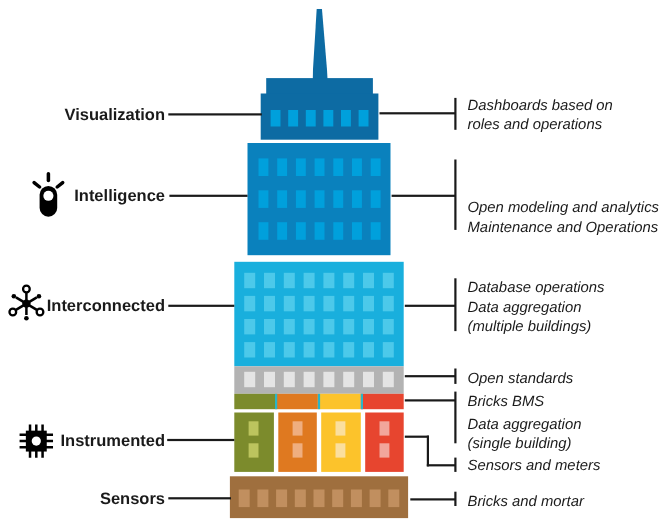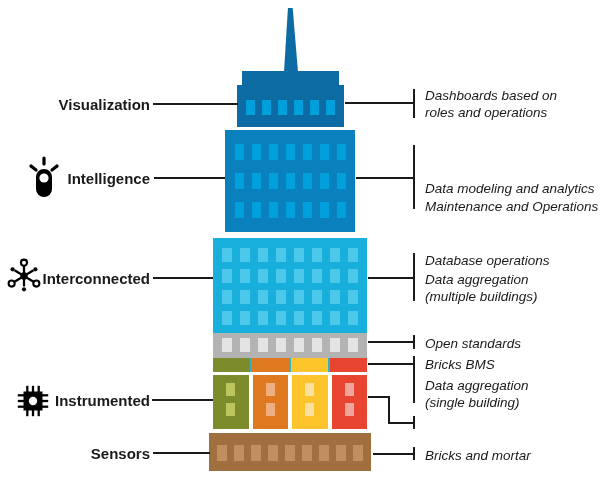--- a/index.html
+++ b/index.html
@@ -282,27 +282,28 @@
   <div class="hline" style="left:368px;top:396px;width:22px"></div>
   <div class="vline" style="left:388px;top:396px;height:28px"></div>
   <div class="hline" style="left:388px;top:422px;width:26px"></div>
   <div class="vline" style="left:413px;top:416px;height:13px"></div>
 
   <div class="hline" style="left:373px;top:453px;width:41px"></div>
   <div class="vline" style="left:413px;top:447px;height:13px"></div>
 
   <div class="ann" style="top:87px"><span>Dashboards based on</span><br><span>roles and operations</span></div>
 
-  <div class="ann" style="top:180px"><span>Data modeling and analytics</span></div>
+  <div class="ann" style="top:180px"><span>Open modeling and analytics</span></div>
   <div class="ann" style="top:198px"><span>Maintenance and Operations</span></div>
 
   <div class="ann" style="top:252px"><span>Database operations</span></div>
   <div class="ann" style="top:271px"><span>Data aggregation</span><br><span>(multiple buildings)</span></div>
 
   <div class="ann" style="top:335px"><span>Open standards</span></div>
 
   <div class="ann" style="top:356px"><span>Bricks BMS</span></div>
   <div class="ann" style="top:377px"><span>Data aggregation</span><br><span>(single building)</span></div>
 
+  <div class="ann" style="top:414px"><span>Sensors and meters</span></div>
 
   <div class="ann" style="top:447px"><span>Bricks and mortar</span></div>
 
 </div>
 
 </body></html>

